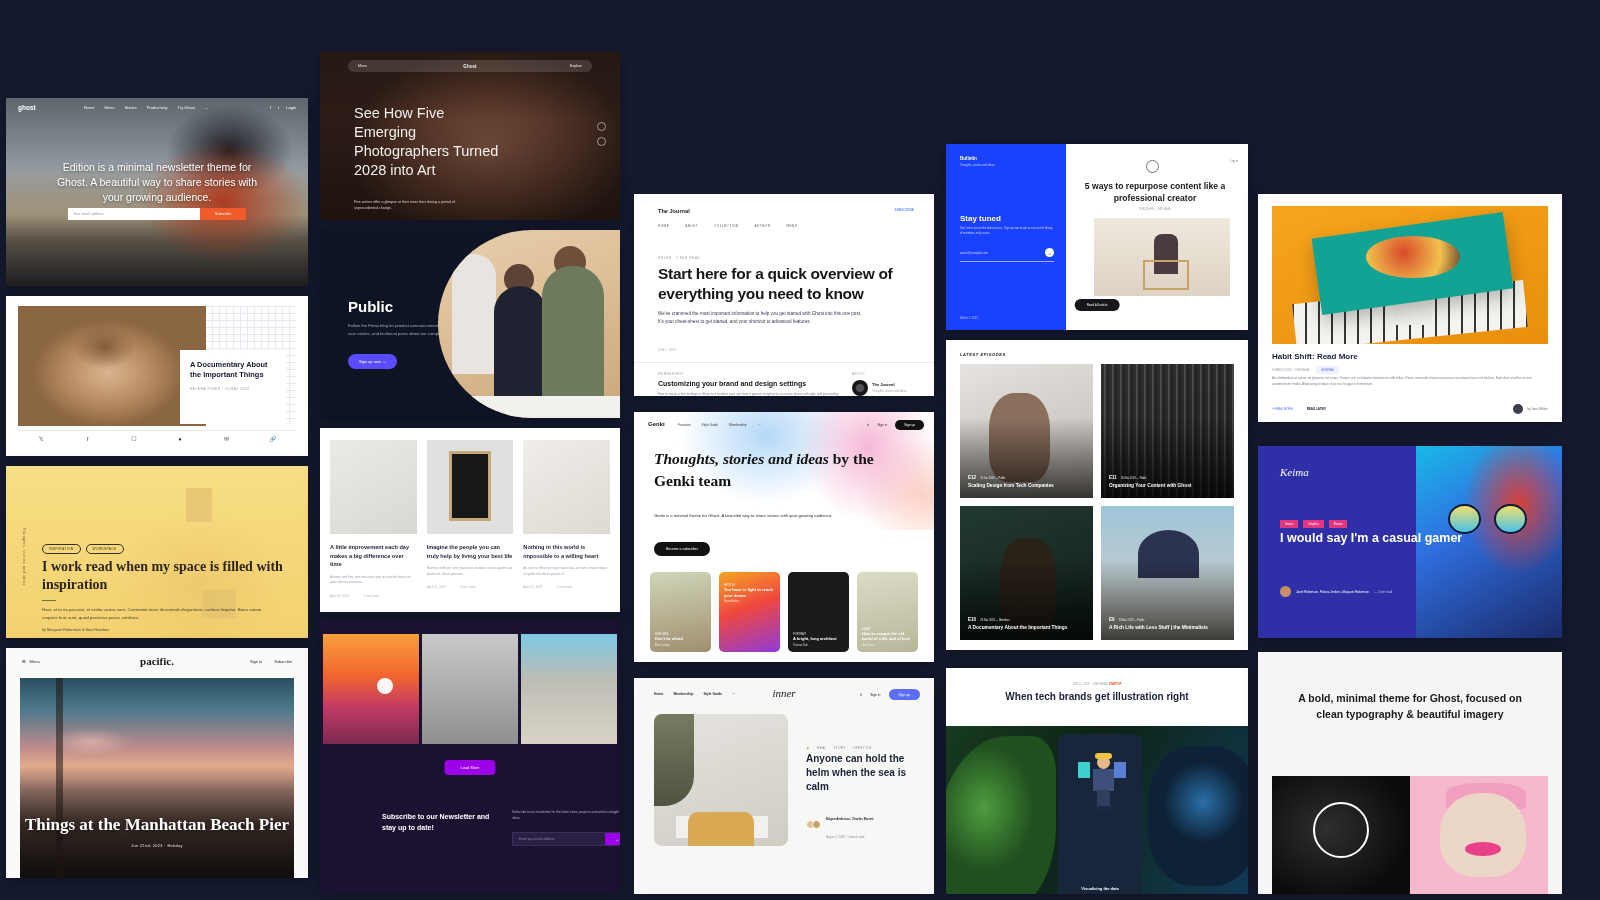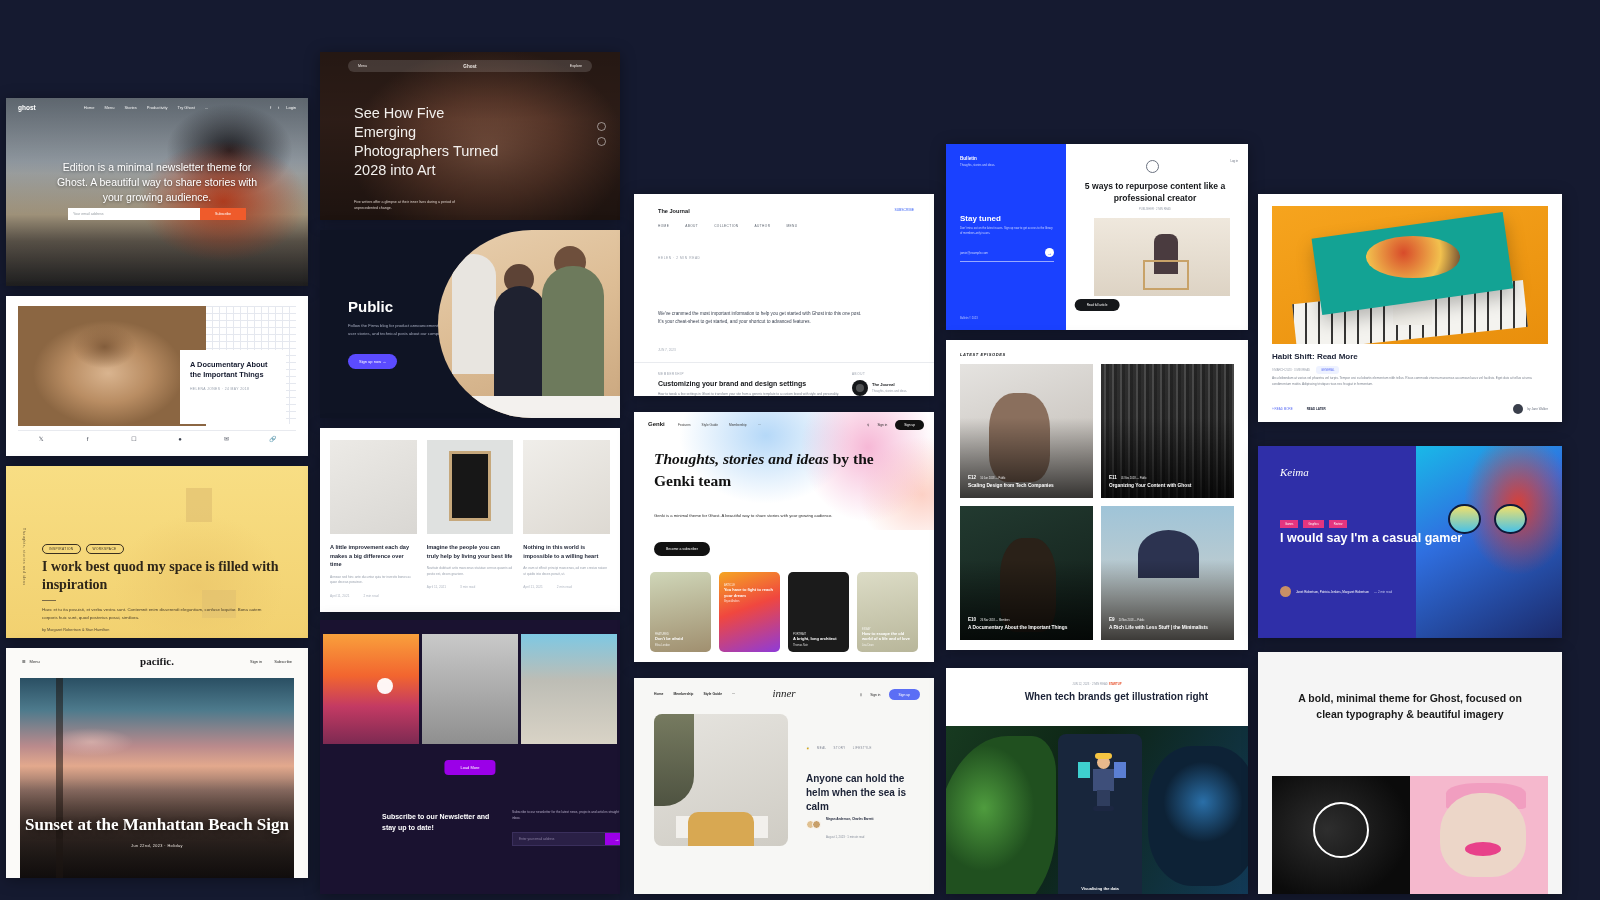--- a/index.html
+++ b/index.html
@@ -220,21 +220,21 @@
   #c-okiro { left: 634px; top: 678px; width: 300px; height: 216px; background:#f7f7f5; }
   #c-okiro .nav { position:absolute; left:20px; top:14px; display:flex; gap:10px; font-size:3.4px; color:#2a2a2a; font-weight:600; }
   #c-okiro .logo { position:absolute; left:0; right:0; top:9px; text-align:center; font-family:"Liberation Serif", serif; font-style:italic; font-size:11px; color:#1c1c1c; }
   #c-okiro .right { position:absolute; right:14px; top:11px; display:flex; gap:8px; align-items:center; font-size:3.4px; color:#2a2a2a; }
   #c-okiro .signup { background:#5b6ef5; color:#fff; padding:3.5px 10px; border-radius:100px; font-size:3.4px; }
   #c-okiro .img { position:absolute; left:20px; top:36px; width:134px; height:132px; border-radius:8px; background:linear-gradient(160deg,#e6e4df,#cfccc4); overflow:hidden; }
   #c-okiro .img .vine { position:absolute; left:0; top:0; width:40px; height:92px; background:linear-gradient(180deg,#6a6f52,#3f4431); border-bottom-right-radius:30px; opacity:.9;}
   #c-okiro .img .table { position:absolute; left:22px; bottom:8px; width:92px; height:22px; background:#f2f0ec; }
   #c-okiro .img .chair { position:absolute; left:34px; bottom:0; width:66px; height:34px; background:#d8a852; border-radius:10px 10px 0 0; }
   #c-okiro .tags { position:absolute; left:172px; top:68px; display:flex; gap:7px; align-items:center; font-size:2.8px; color:#7b8190; letter-spacing:.5px; }
-  #c-okiro h2 { position:absolute; left:172px; top:94px; right:12px; font-size:10px; line-height:1.42; font-weight:700; color:#1b2236; }
+  #c-okiro h2 { position:absolute; left:172px; top:74px; right:12px; font-size:10px; line-height:1.42; font-weight:700; color:#1b2236; }
   #c-okiro .byline { position:absolute; left:172px; top:128px; display:flex; align-items:center; gap:5px; }
   #c-okiro .byline .avs { display:flex; }
   #c-okiro .byline .avs i { width:9px; height:9px; border-radius:50%; background:#c8a06a; border:1px solid #fff; display:block; margin-left:-3px; }
   #c-okiro .byline .avs i:first-child{margin-left:0;background:#e0c191;}
   #c-okiro .byline .n { font-size:3px; font-weight:700; color:#1b2236; }
   #c-okiro .byline .d { font-size:2.8px; color:#8a919e; }
 
   
   #c-bulletin { left: 946px; top: 144px; width: 302px; height: 186px; background:#fff; }
   #c-bulletin .blue { position:absolute; left:0; top:0; bottom:0; width:120px; background:#1a41ff; }
@@ -271,21 +271,21 @@
   #c-eps .e11:before{content:"";position:absolute;inset:0;background:repeating-linear-gradient(90deg,#2b2b2b 0 3px,#555 3px 5px,#1c1c1c 5px 8px);opacity:.65;}
   #c-eps .e10 { background:linear-gradient(160deg,#223a30,#111d18); }
   #c-eps .e10:before{content:"";position:absolute;left:30%;top:24%;width:42%;height:70%;border-radius:40% 40% 28% 28%;background:#2a2118;}
   #c-eps .e9 { background:linear-gradient(180deg,#9fc4d8,#d8d2c8); }
   #c-eps .e9:before{content:"";position:absolute;left:28%;top:18%;width:46%;height:36%;border-radius:50% 50% 0 0;background:#2c3350;}
 
   
   #c-illus { left: 946px; top: 668px; width: 302px; height: 226px; background:#fff; }
   #c-illus .meta { position:absolute; left:0; right:0; top:14px; text-align:center; font-size:2.8px; color:#9aa1ad; }
   #c-illus .meta b { color:#e8542f; }
-  #c-illus h2 { position:absolute; left:40px; right:40px; top:22px; text-align:right; font-size:10px; line-height:1.4; font-weight:700; color:#1b2236; }
+  #c-illus h2 { position:absolute; left:40px; right:40px; top:22px; text-align:center; font-size:10px; line-height:1.4; font-weight:700; color:#1b2236; }
   #c-illus .img { position:absolute; left:0; right:0; top:58px; bottom:0; background:linear-gradient(120deg,#173a20 0%,#0d2415 40%,#123a57 100%); overflow:hidden; }
   #c-illus .leaf { position:absolute; left:-10px; top:10px; width:120px; height:180px; background:radial-gradient(ellipse 60% 50% at 40% 40%, #4f9c3e, #20501f 70%); border-radius:60% 20% 50% 30%; }
   #c-illus .phone { position:absolute; left:112px; top:8px; width:84px; height:190px; background:#18263c; border-radius:8px; }
   #c-illus .char { position:absolute; left:144px; top:30px; width:26px; height:52px; }
   #c-illus .char .head { position:absolute; left:7px; top:0; width:13px; height:13px; border-radius:50%; background:#e8b98c; }
   #c-illus .char .hat { position:absolute; left:5px; top:-3px; width:17px; height:6px; border-radius:3px; background:#f5c542; }
   #c-illus .char .body { position:absolute; left:3px; top:13px; width:21px; height:22px; background:#3e4f7a; }
   #c-illus .char .leg { position:absolute; left:7px; top:34px; width:13px; height:18px; background:#2f3d5e; }
   #c-illus .char .sh { position:absolute; left:3px; top:50px; width:21px; height:5px; background:#1c2742; border-radius:3px; }
   #c-illus .sw1 { position:absolute; left:132px; top:36px; width:12px; height:16px; background:#3ecfcf; }
@@ -390,38 +390,38 @@
 
   <div class="card" id="c-yellow">
     <div class="bg"></div>
     <div class="frame"></div>
     <div class="frame2"></div>
     <div class="vert">Thoughts, stories and ideas</div>
     <div class="tags">
       <span>INSPIRATION</span>
       <span>WORKSPACE</span>
     </div>
-    <h2>I work best quod my space is filled with inspiration</h2>
+    <h2>I work read when my space is filled with inspiration</h2>
     <div class="rule"></div>
     <p>Haec et tu ita posuisti, et verba vestra sunt. Contemnit enim disserendi elegantiam, confuse loquitur. Bona autem corporis huic sunt, quod posterius posui, similiora.</p>
     <div class="by">by Margaret Robertson &amp; Stan Hamilton</div>
   </div>
 
   <div class="card" id="c-pacific">
     <div class="bar">
       <span class="m">☰ <span>Menu</span></span>
       <span class="logo">pacific.</span>
       <span class="r">
         <span>Sign in</span>
         <span>Subscribe</span>
       </span>
     </div>
     <div class="img"></div>
     <div class="pole"></div>
-    <h2>Sunset at the Manhattan Beach Sign</h2>
+    <h2>Things at the Manhattan Beach Pier</h2>
     <div class="meta">Jun 22nd, 2023   ·   Holiday</div>
   </div>
 
   <div class="card" id="c-photo">
     <div class="bg"></div>
     <div class="navpill">
       <span>Menu</span>
       <span class="c">Ghost</span>
       <span class="rt">Explore</span>
     </div>
@@ -502,20 +502,21 @@
     <div class="brand">The Journal</div>
     <div class="sub">SUBSCRIBE</div>
     <div class="nav">
       <span>HOME</span>
       <span>ABOUT</span>
       <span>COLLECTION</span>
       <span>AUTHOR</span>
       <span>MENU</span>
     </div>
     <div class="kick">HELEN  ·  2 MIN READ</div>
+    <h1>Start here for a quick overview of everything you need to know</h1>
     <div class="lede">We've crammed the most important information to help you get started with Ghost into this one post. It's your cheat-sheet to get started, and your shortcut to advanced features.</div>
     <div class="date">JUN 7, 2023</div>
     <div class="divider"></div>
     <div class="kick2">MEMBERSHIP</div>
     <h3>Customizing your brand and design settings</h3>
     <div class="body2">How to tweak a few settings in Ghost to transform your site from a generic template to a custom brand with style and personality.</div>
     <div class="aside-k">ABOUT</div>
     <div class="avatar"></div>
     <div class="an">The Journal</div>
     <div class="ad">Thoughts, stories and ideas.</div>

